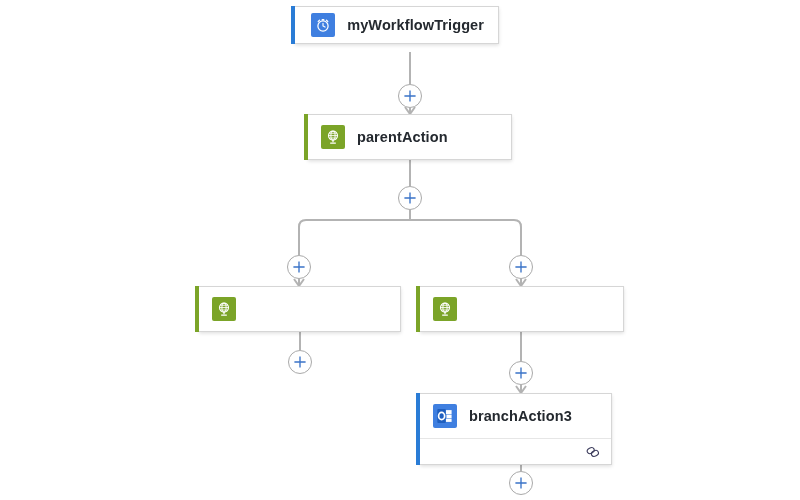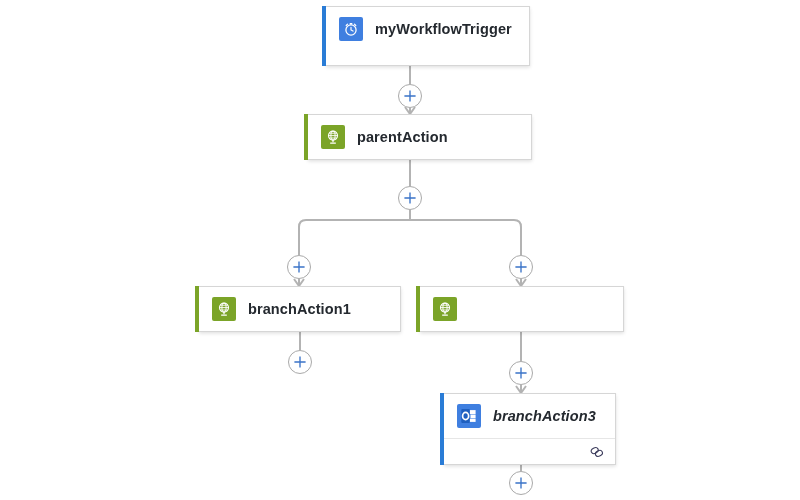--- a/index.html
+++ b/index.html
@@ -124,35 +124,35 @@
       <path d="M521,332 L521,361" fill="none" stroke="#b3b3b3" stroke-width="2" stroke-linecap="butt"></path>
       <path d="M521,385 L521,393" fill="none" stroke="#b3b3b3" stroke-width="2" stroke-linecap="butt"></path>
       <path d="M521,465 L521,471" fill="none" stroke="#b3b3b3" stroke-width="2" stroke-linecap="butt"></path>
       <path d="M405,107 L410,114 L415,107" fill="none" stroke="#b3b3b3" stroke-width="2" stroke-linejoin="miter" stroke-linecap="butt"></path>
       <path d="M294,279 L299,286 L304,279" fill="none" stroke="#b3b3b3" stroke-width="2" stroke-linejoin="miter" stroke-linecap="butt"></path>
       <path d="M516,279 L521,286 L526,279" fill="none" stroke="#b3b3b3" stroke-width="2" stroke-linejoin="miter" stroke-linecap="butt"></path>
       <path d="M516,386 L521,393 L526,386" fill="none" stroke="#b3b3b3" stroke-width="2" stroke-linejoin="miter" stroke-linecap="butt"></path>
     </svg>
 
   <div id="nodes-layer">
-      <div class="node" style="left: 326px; top: 6px; width: 204px; height: 60px;">
+      <div class="node" style="left: 295px; top: 6px; width: 204px; height: 38px; align-items: flex-end;">
         <div class="accent" style="background: rgb(42, 124, 214);"></div>
         <div class="node-head">
           <span class="node-icon" style="background: rgb(63, 127, 224);">
             <svg width="16" height="16" viewBox="0 0 16 16">
               <circle cx="8" cy="9" r="5.1" fill="none" stroke="#ffffff" stroke-width="1.25"></circle>
               <path d="M8 6.3 L8 9 L10 10.1" fill="none" stroke="#ffffff" stroke-width="1.15" stroke-linecap="round"></path>
               <rect x="6.6" y="1.9" width="2.8" height="1.5" rx="0.5" fill="#ffffff"></rect>
               <path d="M4.6 3.1 L3.2 4.5 M11.4 3.1 L12.8 4.5" stroke="#ffffff" stroke-width="1.2" stroke-linecap="round"></path>
             </svg>
           </span>
           <span class="node-label">myWorkflowTrigger</span>
         </div>
       </div>
-      <div class="node" style="left: 308px; top: 114px; width: 224px; height: 46px;">
+      <div class="node" style="left: 308px; top: 114px; width: 204px; height: 46px;">
         <div class="accent" style="background: rgb(123, 164, 40);"></div>
         <div class="node-head">
           <span class="node-icon" style="background: rgb(123, 164, 40);">
             <svg width="16" height="16" viewBox="0 0 16 16">
               <circle cx="8" cy="6.6" r="4.5" fill="none" stroke="#ffffff" stroke-width="1.15"></circle>
               <ellipse cx="8" cy="6.6" rx="2.1" ry="4.5" fill="none" stroke="#ffffff" stroke-width="1"></ellipse>
               <path d="M3.6 6.6 H12.4 M4.2 4.2 H11.8 M4.2 9 H11.8" stroke="#ffffff" stroke-width="0.9"></path>
               <path d="M8 11.1 V13.2" stroke="#ffffff" stroke-width="1.2"></path>
               <path d="M5.6 14.1 H10.4" stroke="#ffffff" stroke-width="1.3" stroke-linecap="round"></path>
             </svg>
@@ -165,38 +165,37 @@
         <div class="node-head">
           <span class="node-icon" style="background: rgb(123, 164, 40);">
             <svg width="16" height="16" viewBox="0 0 16 16">
               <circle cx="8" cy="6.6" r="4.5" fill="none" stroke="#ffffff" stroke-width="1.15"></circle>
               <ellipse cx="8" cy="6.6" rx="2.1" ry="4.5" fill="none" stroke="#ffffff" stroke-width="1"></ellipse>
               <path d="M3.6 6.6 H12.4 M4.2 4.2 H11.8 M4.2 9 H11.8" stroke="#ffffff" stroke-width="0.9"></path>
               <path d="M8 11.1 V13.2" stroke="#ffffff" stroke-width="1.2"></path>
               <path d="M5.6 14.1 H10.4" stroke="#ffffff" stroke-width="1.3" stroke-linecap="round"></path>
             </svg>
           </span>
-          <span class="node-label">branchAction1</span>
         </div>
       </div>
       <div class="node" style="left: 420px; top: 286px; width: 204px; height: 46px;">
         <div class="accent" style="background: rgb(123, 164, 40);"></div>
         <div class="node-head">
           <span class="node-icon" style="background: rgb(123, 164, 40);">
             <svg width="16" height="16" viewBox="0 0 16 16">
               <circle cx="8" cy="6.6" r="4.5" fill="none" stroke="#ffffff" stroke-width="1.15"></circle>
               <ellipse cx="8" cy="6.6" rx="2.1" ry="4.5" fill="none" stroke="#ffffff" stroke-width="1"></ellipse>
               <path d="M3.6 6.6 H12.4 M4.2 4.2 H11.8 M4.2 9 H11.8" stroke="#ffffff" stroke-width="0.9"></path>
               <path d="M8 11.1 V13.2" stroke="#ffffff" stroke-width="1.2"></path>
               <path d="M5.6 14.1 H10.4" stroke="#ffffff" stroke-width="1.3" stroke-linecap="round"></path>
             </svg>
           </span>
         </div>
       </div>
-      <div class="node" style="left: 444px; top: 393px; width: 172px; height: 72px; font-style: italic;">
+      <div class="node" style="left: 420px; top: 393px; width: 192px; height: 72px;">
         <div class="accent" style="background: rgb(42, 124, 214);"></div>
         <div class="node-head">
           <span class="node-icon" style="background: rgb(63, 127, 224);">
             <svg width="18" height="18" viewBox="0 0 18 18">
               <rect x="6.2" y="3.1" width="9.4" height="4.0" fill="#ffffff"></rect>
               <rect x="6.2" y="7.6" width="4.3" height="3.6" fill="#ffffff"></rect>
               <rect x="11.0" y="7.6" width="4.6" height="3.6" fill="#ffffff"></rect>
               <rect x="6.2" y="11.7" width="9.4" height="3.2" fill="#ffffff"></rect>
               <rect x="1.3" y="2.0" width="8.6" height="14.0" rx="1" fill="#1f5fbf"></rect>
               <ellipse cx="5.6" cy="9.0" rx="3.0" ry="3.6" fill="none" stroke="#ffffff" stroke-width="1.7"></ellipse>

